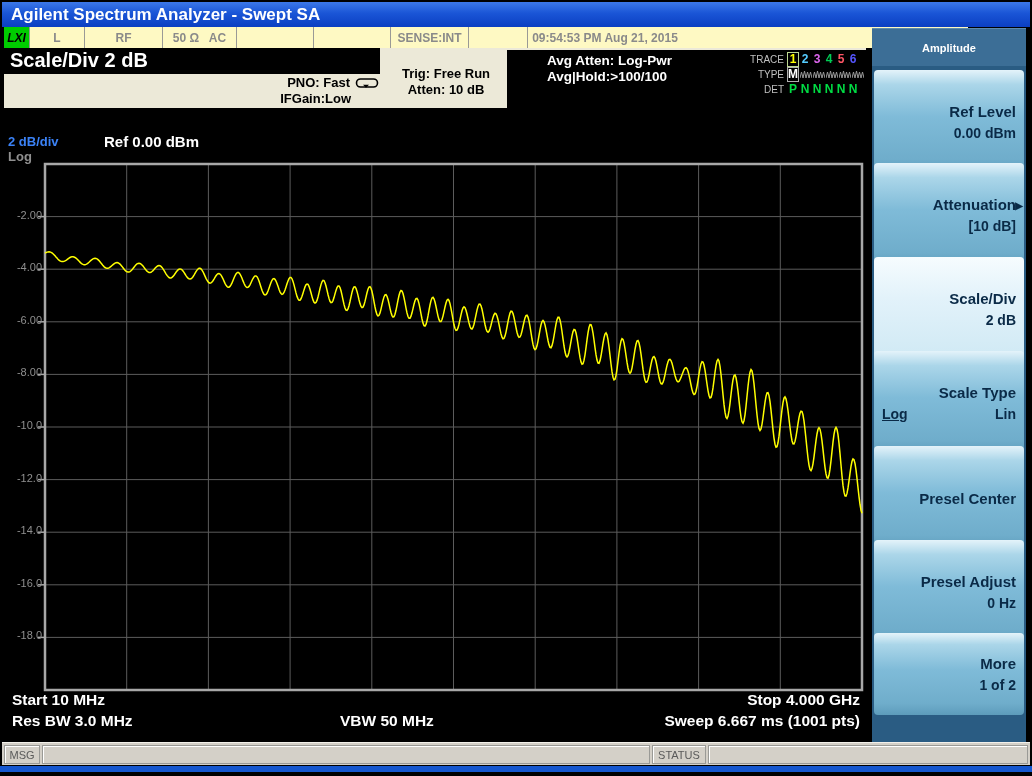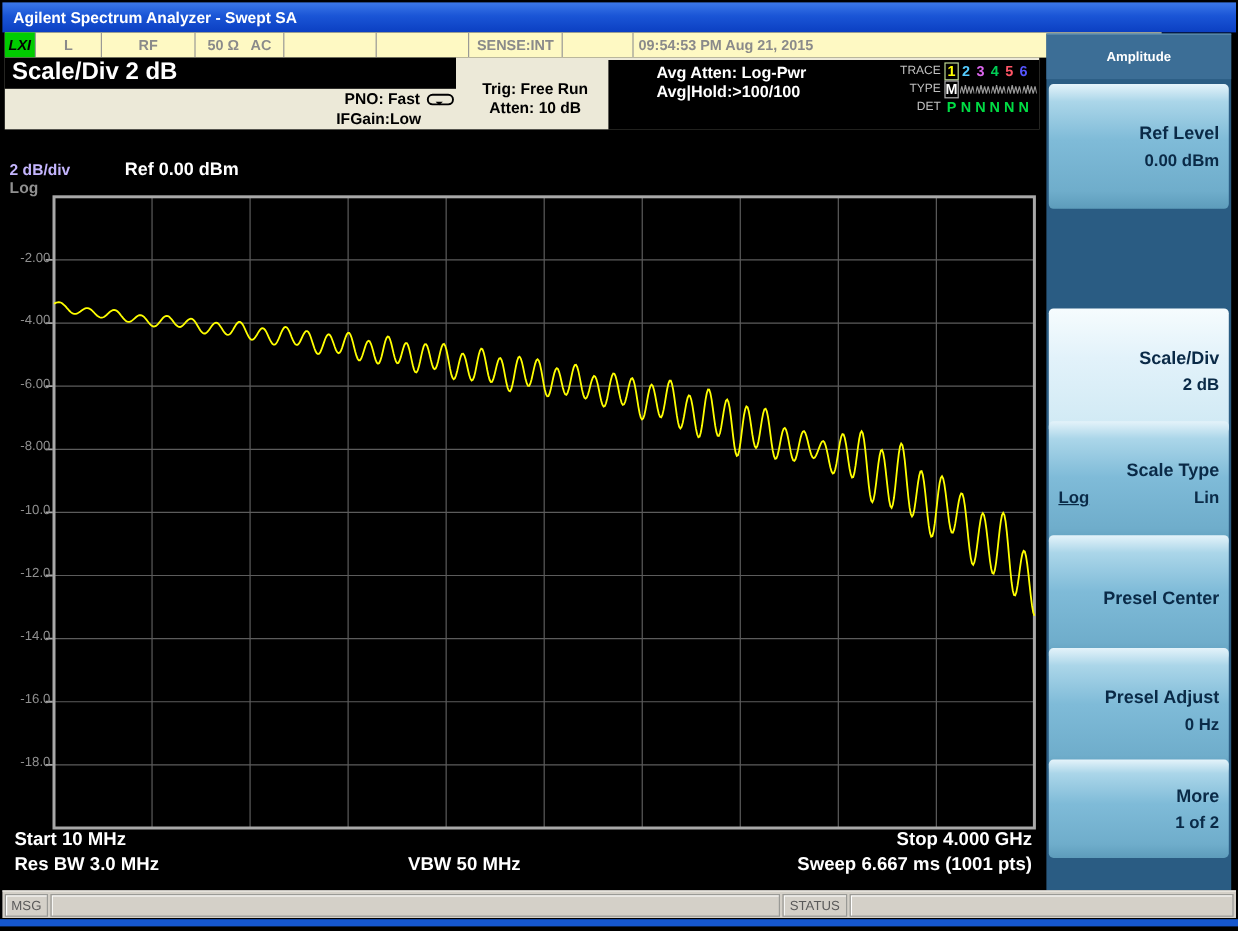--- a/index.html
+++ b/index.html
@@ -3,21 +3,21 @@
 <meta charset="utf-8">
 <style>
   * { margin:0; padding:0; box-sizing:border-box; }
   html,body { width:1032px; height:776px; background:#000; overflow:hidden;
               font-family:"Liberation Sans", sans-serif; }
   #screen { position:relative; width:1032px; height:776px; background:#000; }
 
   
   .title-bar { position:absolute; left:2px; top:2px; width:1028px; height:25px;
     background:linear-gradient(180deg,#3c78e8 0%,#1a55d6 45%,#0b3fc2 100%);
-    color:#fff; font-weight:bold; font-size:13px; line-height:25px; padding-left:9px; }
+    color:#fff; font-weight:bold; font-size:17px; line-height:25px; padding-left:9px; }
 
   
   .status-strip { position:absolute; left:4px; top:27px; width:964px; height:21px;
     background:#fef9c3; display:flex; align-items:stretch;
     color:#8a8a8a; font-weight:bold; font-size:12px; }
   .status-cell { border-right:1px solid #9a9a96; display:flex; align-items:center;
     justify-content:center; white-space:nowrap; }
   .lxi-badge { width:26px; background:#00cc00; color:#000; font-style:italic;
     font-size:12px; font-weight:bold; justify-content:center; }
   .c-l{width:55px}.c-rf{width:78px}.c-ohm{width:74px; justify-content:space-around; padding:0 5px}
@@ -45,21 +45,21 @@
   .leg-label { width:46px; text-align:right; color:#c0c0c0; font-size:10px; padding-right:3px; }
   .leg-items { display:flex; align-items:center; }
   .leg-items span { display:inline-block; width:12px; text-align:center;
     font-size:12px; font-weight:bold; line-height:13px; }
   .trace-num-active { border:1px solid #bcd890; }
   .type-m { border:1px solid #b0b0b0; color:#fff; }
   .leg-items svg { display:block; margin:0 0.5px; }
 
   
   .main-display { position:absolute; left:4px; top:108px; width:862px; height:634px; background:#000; }
-  .lbl-perdiv { position:absolute; left:4px; top:26px; color:#c4b5fd; font-size:13px; font-weight:bold; }
+  .lbl-perdiv { position:absolute; left:4px; top:26px; color:#3b82f6; font-size:13px; font-weight:bold; }
   .lbl-log    { position:absolute; left:4px; top:41px; color:#909090; font-size:13px; font-weight:bold; }
   .lbl-ref    { position:absolute; left:100px; top:25px; color:#fff; font-size:15px; font-weight:bold; }
   .grid-svg   { position:absolute; left:0; top:0; }
   .y-label { position:absolute; left:6px; width:32px; text-align:right;
     color:#8f8f8f; font-size:11px; }
   .ann { position:absolute; color:#fff; font-size:15.5px; font-weight:bold; white-space:nowrap; }
   .ann-start{left:8px; top:583px;} .ann-resbw{left:8px; top:604px;}
   .ann-vbw{left:336px; top:604px;}
   .ann-stop{right:6px; top:583px; text-align:right;} .ann-sweep{right:6px; top:604px; text-align:right;}
 
@@ -238,20 +238,25 @@
   </div>
 
   <div class="sidebar">
     <div class="sb-header">Amplitude</div>
 
     <div class="softkey sk1">
       <span>Ref Level</span>
       <span class="sk-value">0.00 dBm</span>
     </div>
 
+    <div class="softkey sk2">
+      <span>Attenuation</span>
+      <span class="sk-value">[10 dB]</span>
+      <span class="sk-arrow">▶</span>
+    </div>
 
     <div class="softkey sk3 softkey-active">
       <span>Scale/Div</span>
       <span class="sk-value">2 dB</span>
     </div>
 
     <div class="softkey sk4">
       <span>Scale Type</span>
       <span class="sk-logrow">
         <span class="sk-log">Log</span>

